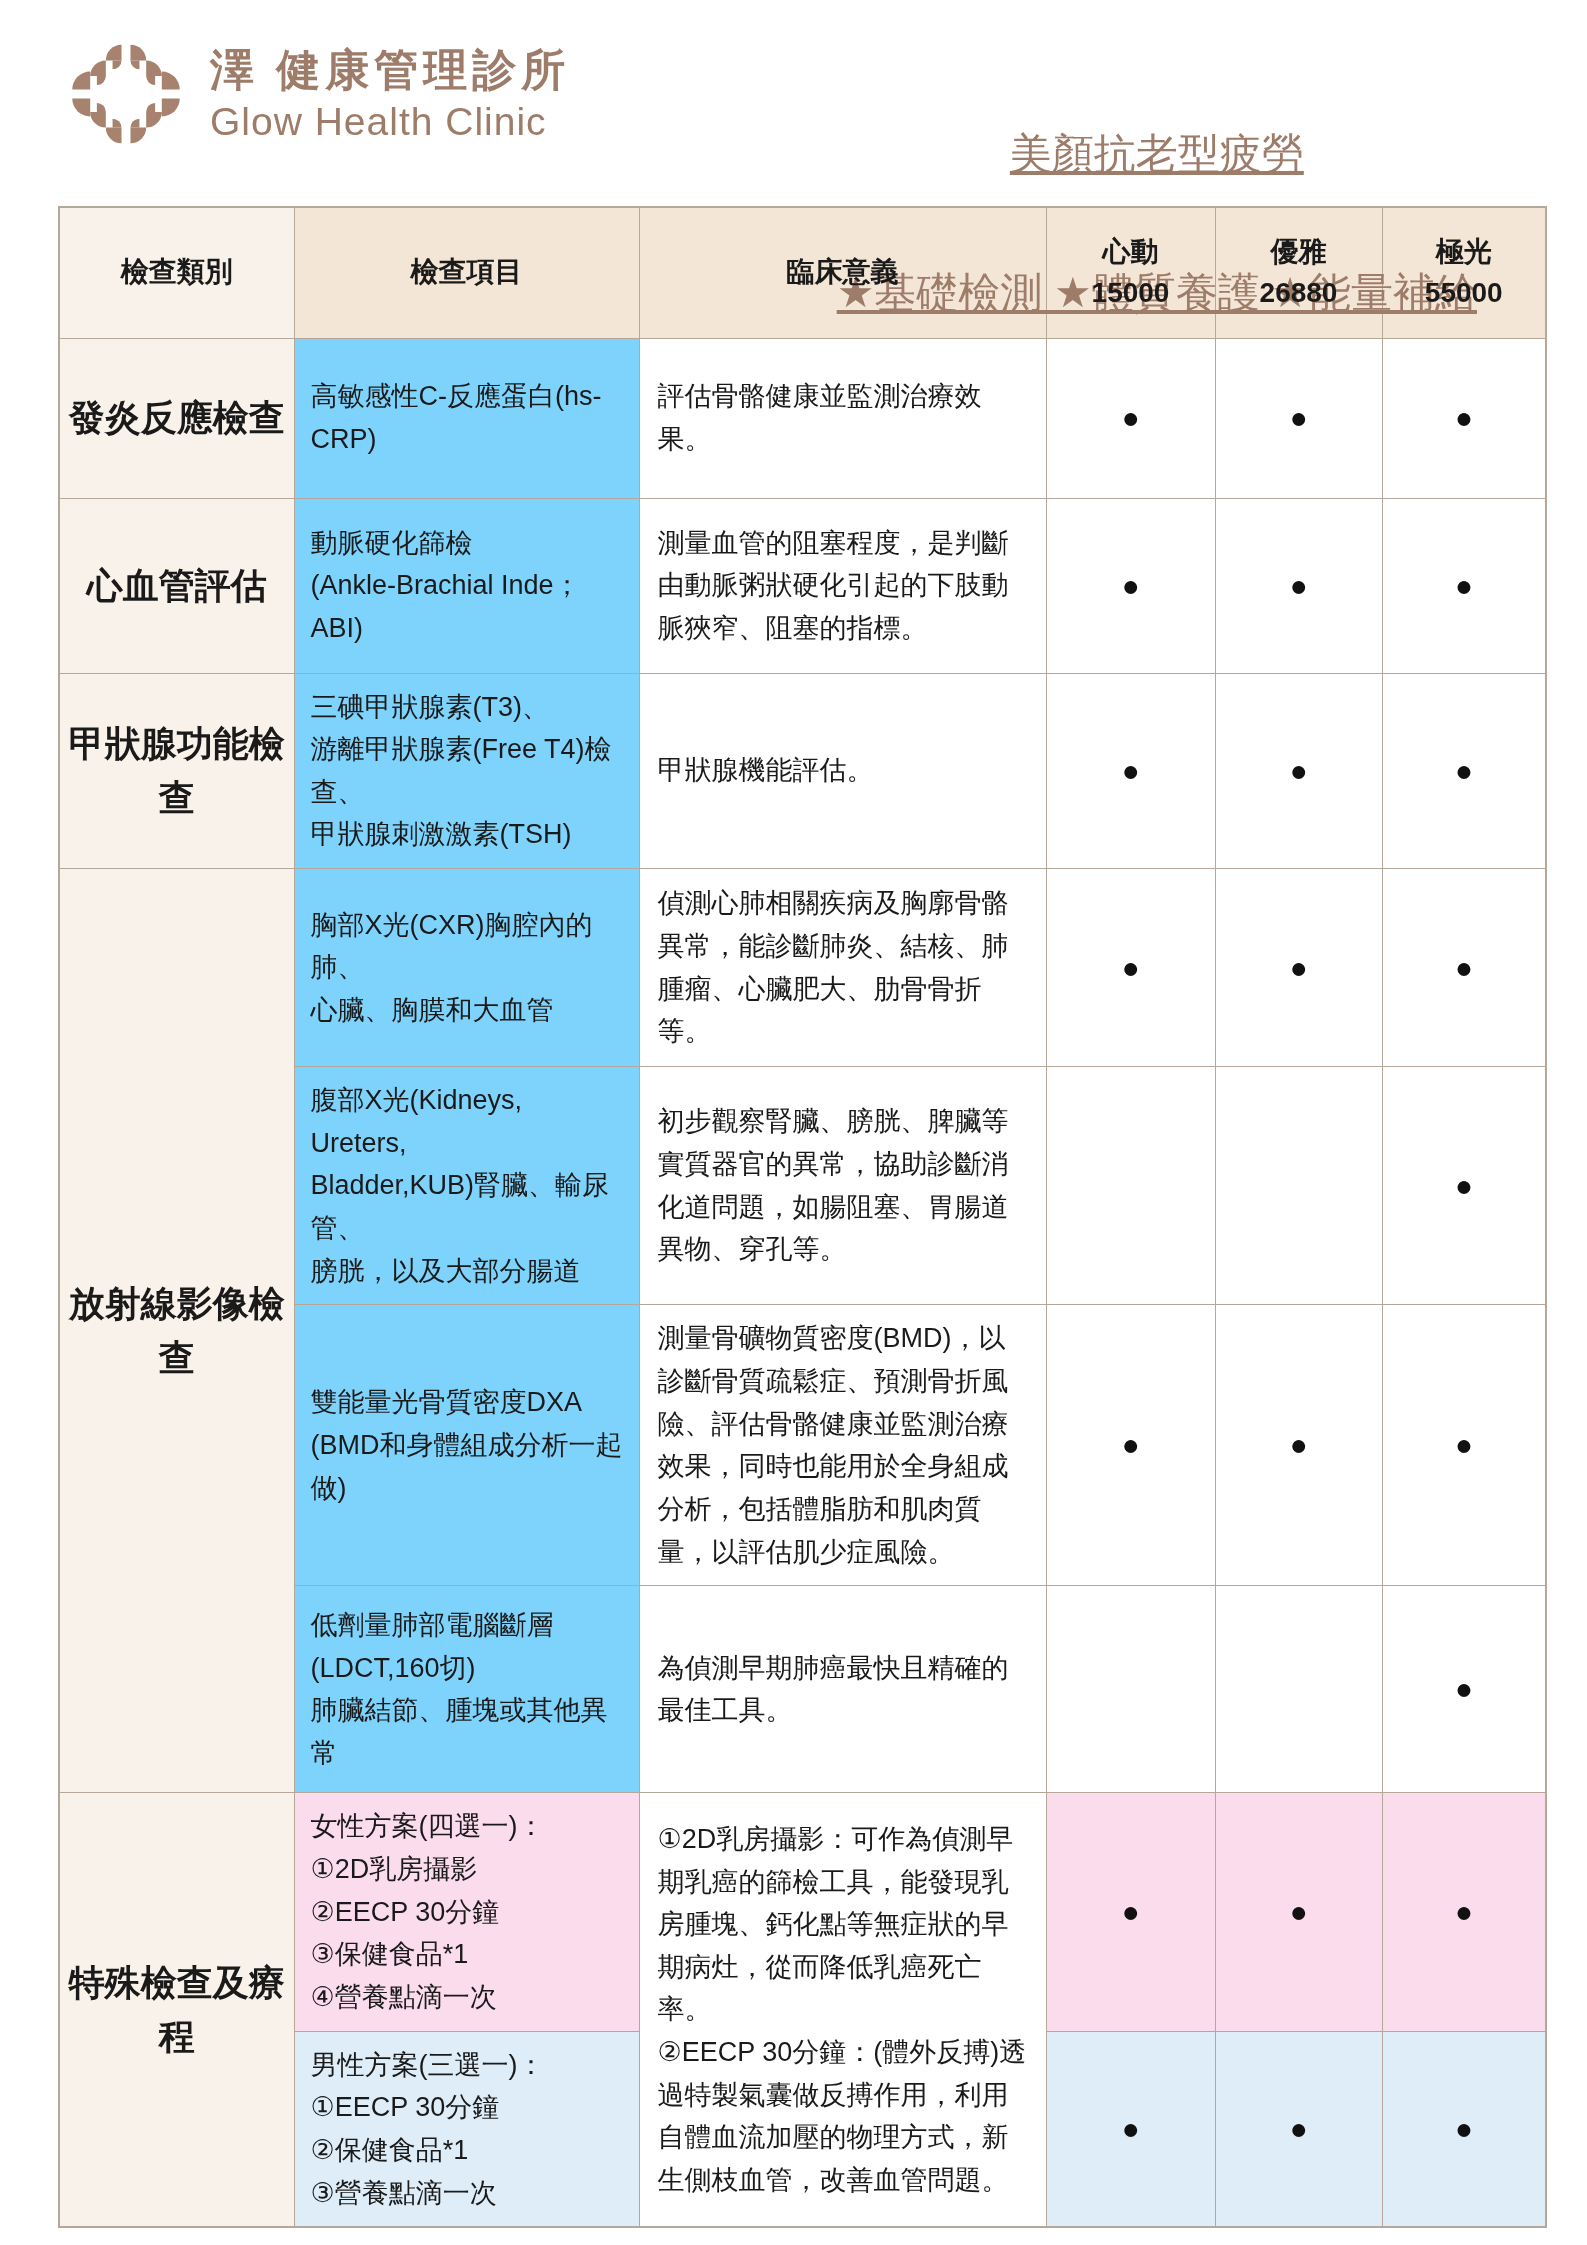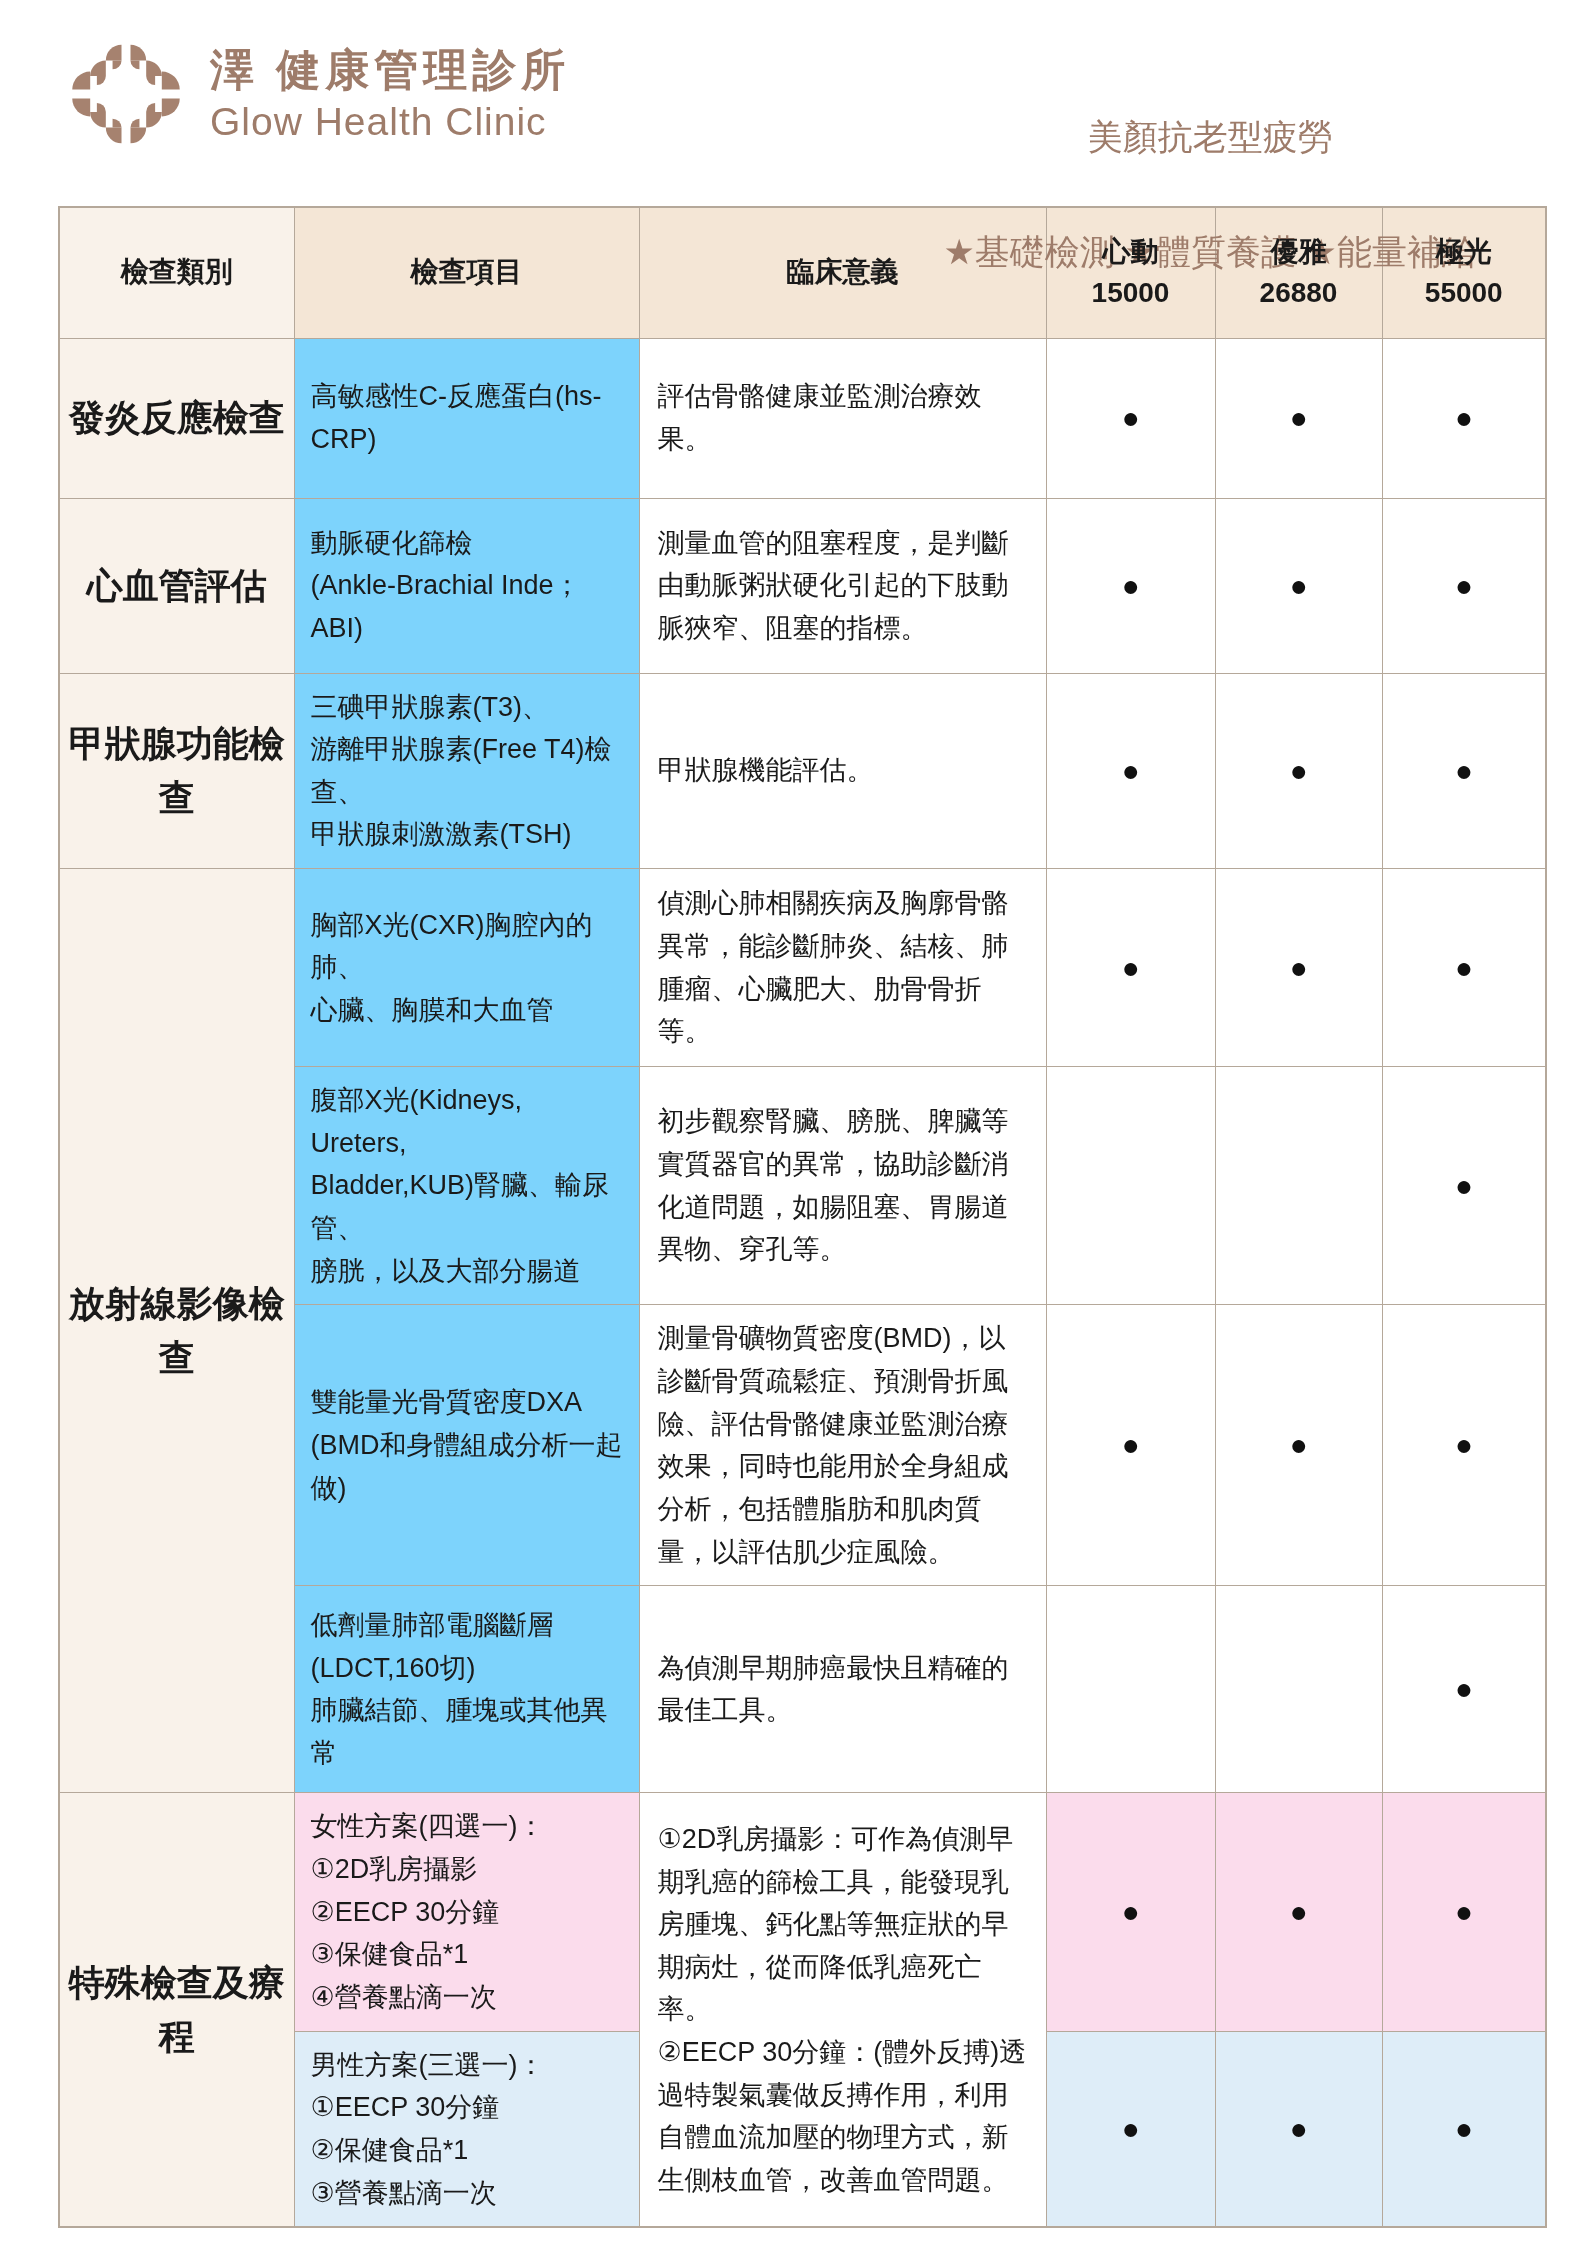--- a/index.html
+++ b/index.html
@@ -29,22 +29,22 @@
   .logo-text .zh{
     font-size:44px;font-weight:600;color:var(--brand,#9E7C6A);
     letter-spacing:5px;line-height:1.2;
   }
   .logo-text .en{
     font-size:39px;font-weight:400;color:var(--brand,#9E7C6A);
     margin-top:4px;letter-spacing:1px;
   }
   .program{
     text-align:center;color:var(--brand,#9E7C6A);
-    font-size:35px;line-height:1.65;margin-top:12px;margin-right:40px;
-    font-weight:500;white-space:pre-line;
+    font-size:42px;line-height:1.65;margin-top:12px;margin-right:40px;
+    font-weight:500;white-space:pre-line;text-decoration:underline;
   }
   .table-wrap{padding:0 50px;margin-top:26px;}
   table{
     width:1487px;border-collapse:collapse;table-layout:fixed;
     border:2px solid var(--border,#B5A89A);
     margin-left:8px;
   }
   th,td{
     border:1.5px solid var(--border,#B5A89A);
     vertical-align:middle;

